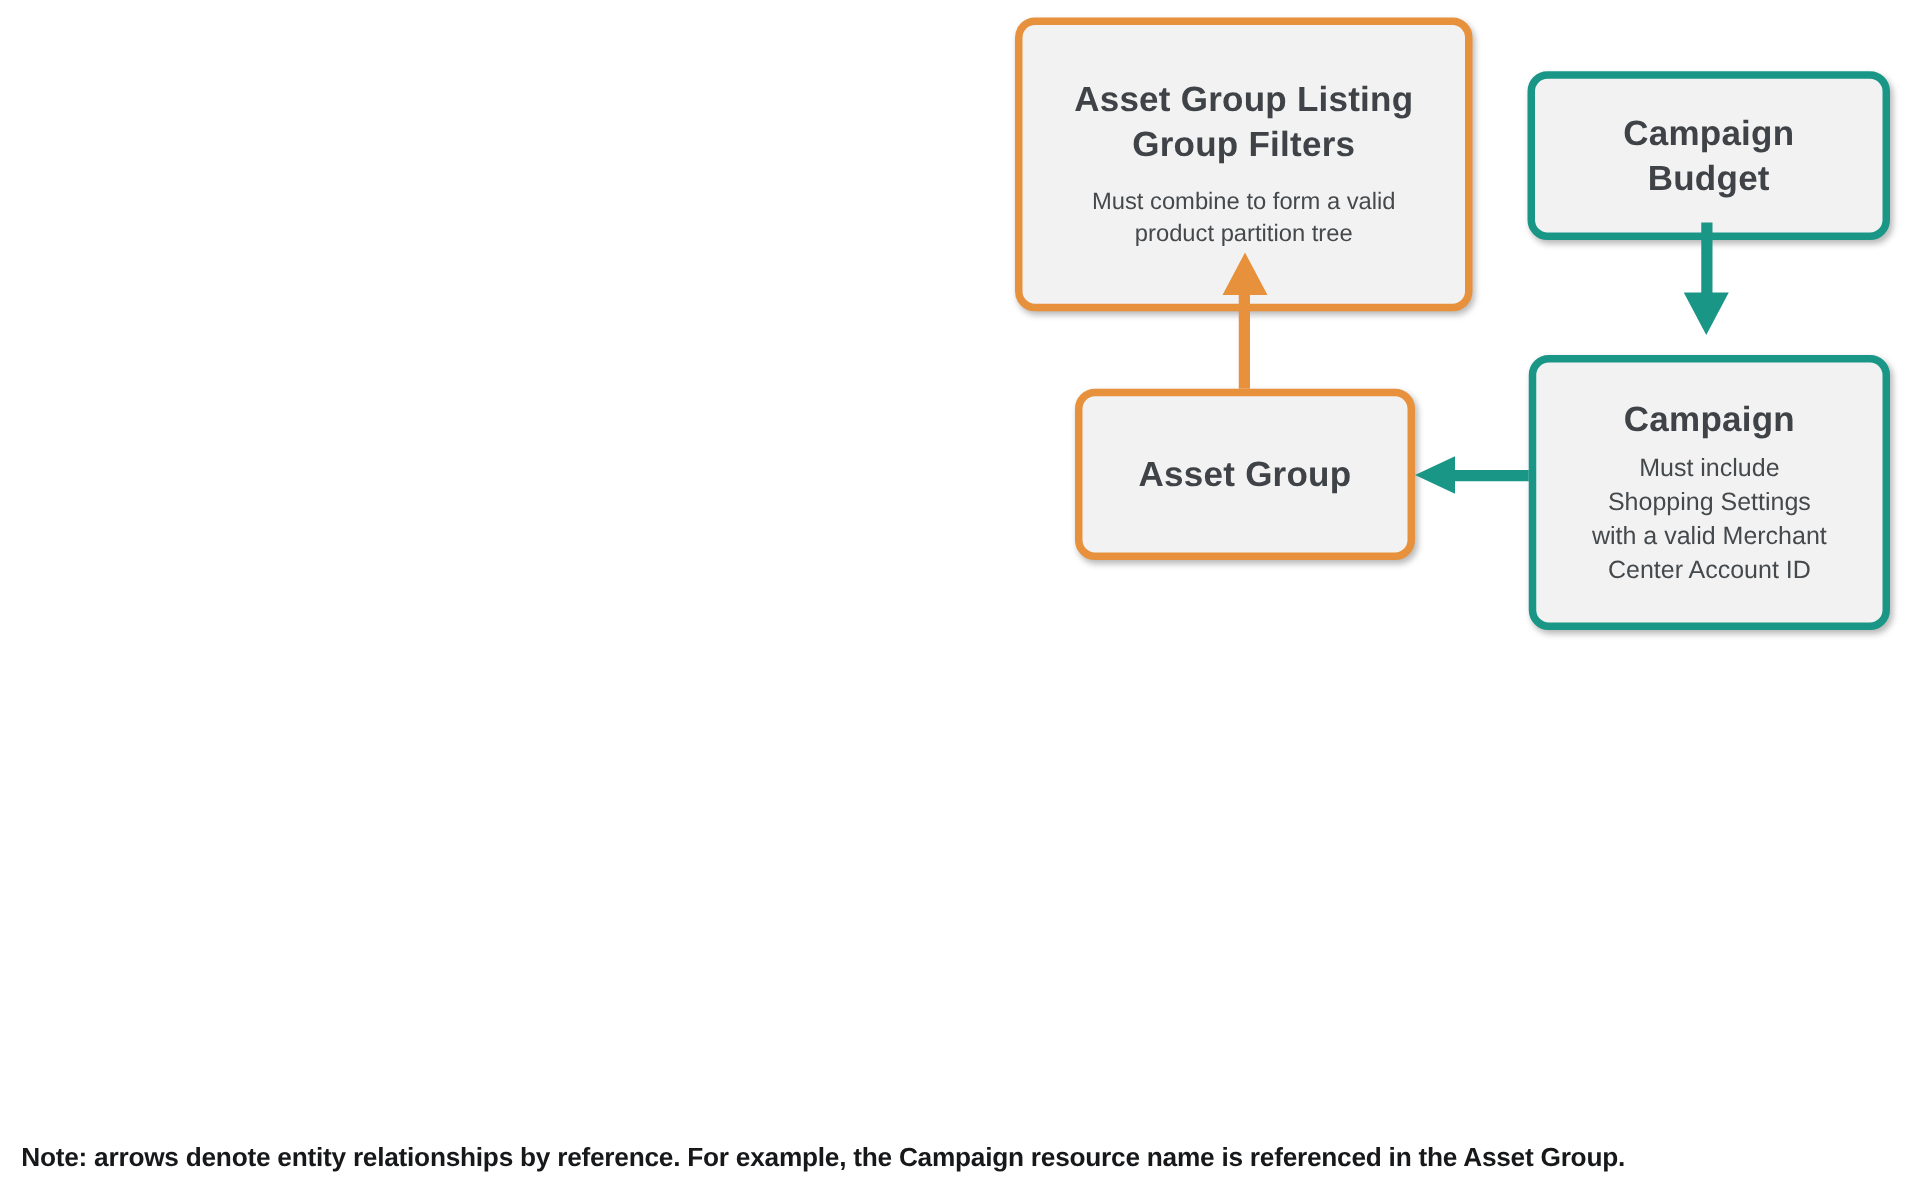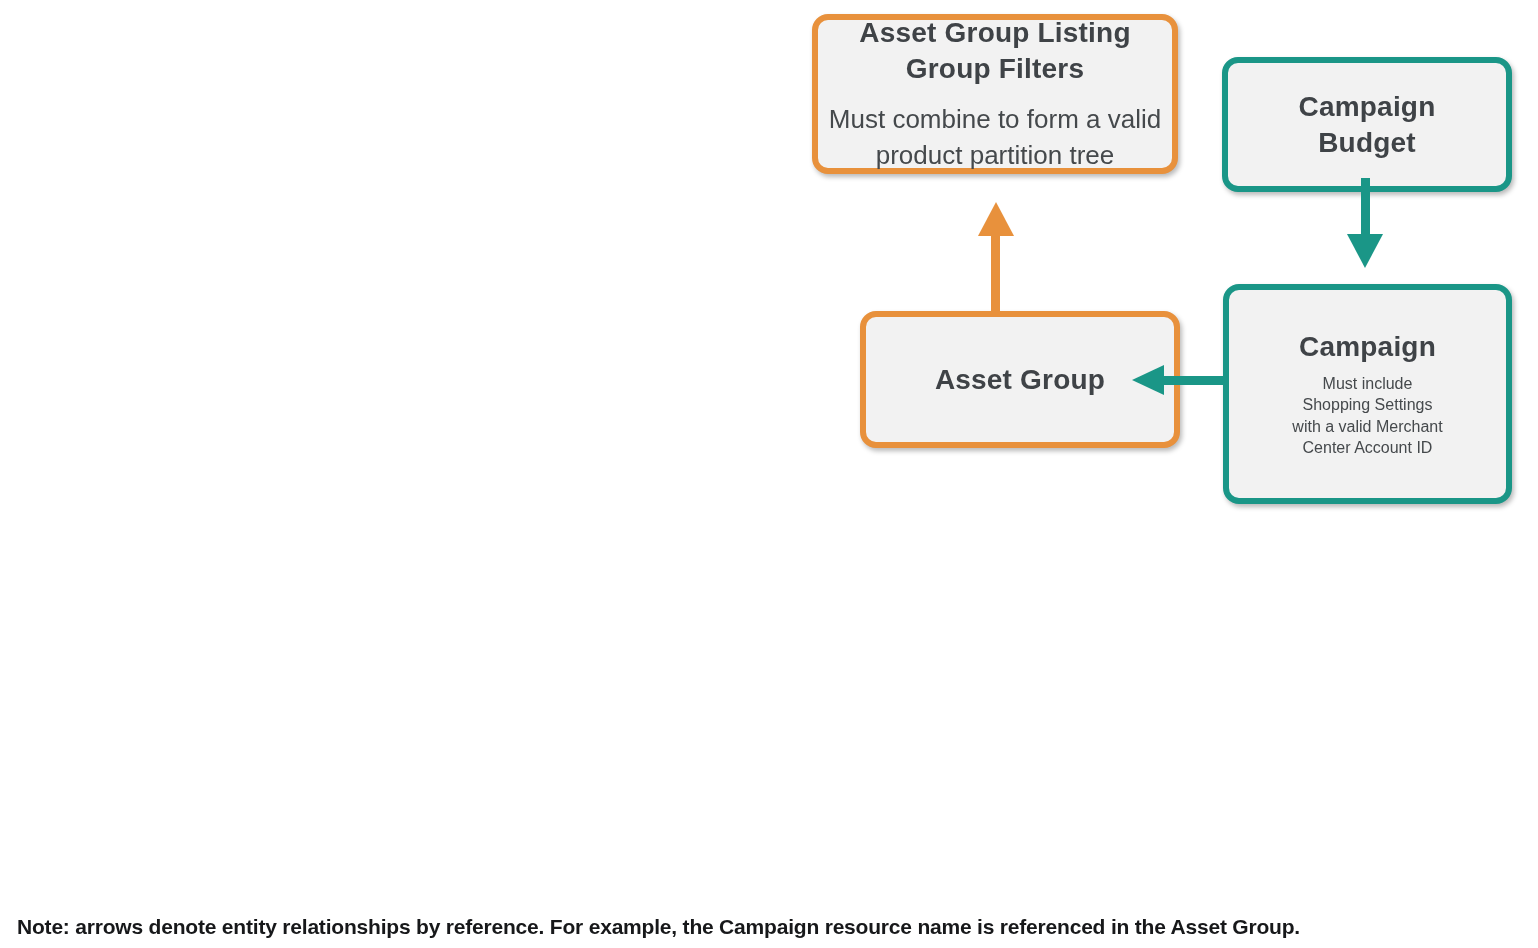--- a/index.html
+++ b/index.html
@@ -34,33 +34,33 @@
 
   .box-title {
     font-size: 28px;
     font-weight: 700;
     color: #3F4347;
     line-height: 1.27;
     white-space: pre-line;
     letter-spacing: 0.2px;
   }
   .box-subtitle {
-    font-size: 26px;
+    font-size: 19px;
     font-weight: 400;
     color: #45494C;
     line-height: 1.35;
     white-space: pre-line;
     margin-top: 16px;
   }
-  .box-subtitle.small { font-size: 16px; margin-top: 8px; }
+  .box-subtitle.small { font-size: 20px; margin-top: 8px; }
 
-  #box-listing-filters { left: 812px; top: 14px;  width: 366px; height: 160px; }
+  #box-listing-filters { left: 812px; top: 14px;  width: 366px; height: 235px; }
   #box-campaign-budget { left: 1222px; top: 43px; width: 290px; height: 135px; }
   #box-campaign        { left: 1223px; top: 270px; width: 289px; height: 220px; }
-  #box-asset-group     { left: 860px; top: 311px; width: 320px; height: 137px; }
+  #box-asset-group     { left: 860px; top: 311px; width: 272px; height: 137px; }
 
   
   .shaft { position: absolute; }
   .shaft.orange { background: #E8913C; }
   .shaft.teal   { background: #1A9687; }
 
   .head { position: absolute; width: 0; height: 0; }
 
   
   #shaft-ag-up  { left: 991px; top: 232px; width: 9px; height: 79px; }

